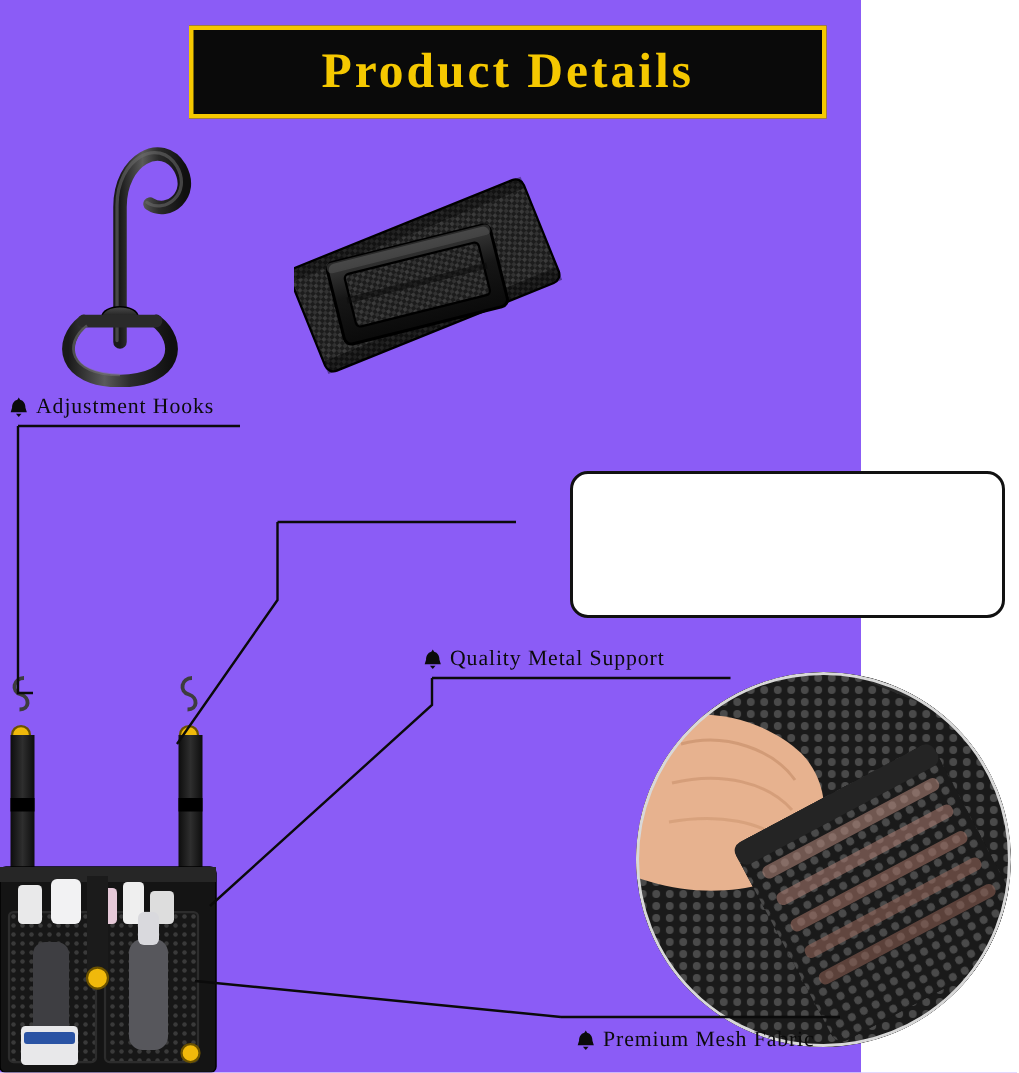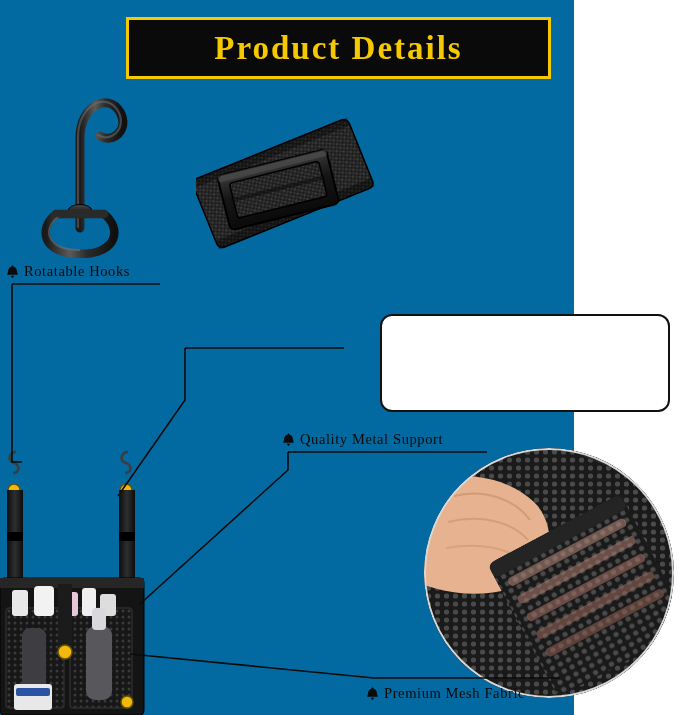--- a/index.html
+++ b/index.html
@@ -12,21 +12,21 @@
     height: 715px;
     position: relative;
     overflow: hidden;
     font-family: "Liberation Serif", serif;
   }
   .stage {
     position: absolute;
     left: 0; top: 0;
     width: 574px;
     height: 715px;
-    background: #0369a1;
+    background: #8b5cf6;
   }
 
   
   .title-banner {
     position: absolute;
     left: 126px;
     top: 17px;
     width: 425px;
     height: 62px;
     background: #0a0a0a;
@@ -282,33 +282,33 @@
 
     <polyline points="130,654 374,678" fill="none" stroke="#0b0b0b" stroke-width="1.6"></polyline>
     <polyline points="374,678 560,678" fill="none" stroke="#0b0b0b" stroke-width="1.6"></polyline>
   </svg>
 
   <div class="label" style="left:6px; top:264px;">
     <svg class="bell" viewBox="0 0 14 16">
       <path d="M7 1 L8 2.6 C10.6 3.3 11.8 5.6 11.8 8.3 L12.8 11.6 L1.2 11.6 L2.2 8.3 C2.2 5.6 3.4 3.3 6 2.6 Z" fill="#0b0b0b"></path>
       <path d="M5 12.6 L9 12.6 L7 15 Z" fill="#0b0b0b"></path>
     </svg>
-    <span class="txt">Rotatable Hooks</span>
+    <span class="txt">Adjustment Hooks</span>
   </div>
 
 
   <div class="label" style="left:282px; top:432px;">
     <svg class="bell" viewBox="0 0 14 16">
       <path d="M7 1 L8 2.6 C10.6 3.3 11.8 5.6 11.8 8.3 L12.8 11.6 L1.2 11.6 L2.2 8.3 C2.2 5.6 3.4 3.3 6 2.6 Z" fill="#0b0b0b"></path>
       <path d="M5 12.6 L9 12.6 L7 15 Z" fill="#0b0b0b"></path>
     </svg>
     <span class="txt">Quality Metal Support</span>
   </div>
 
-  <div class="label" style="left:366px; top:686px;justify-content:center;">
+  <div class="label" style="left:384px; top:686px;justify-content:center;">
     <svg class="bell" viewBox="0 0 14 16">
       <path d="M7 1 L8 2.6 C10.6 3.3 11.8 5.6 11.8 8.3 L12.8 11.6 L1.2 11.6 L2.2 8.3 C2.2 5.6 3.4 3.3 6 2.6 Z" fill="#0b0b0b"></path>
       <path d="M5 12.6 L9 12.6 L7 15 Z" fill="#0b0b0b"></path>
     </svg>
     <span class="txt">Premium Mesh Fabric</span>
   </div>
 
 </div>
 
 </body></html>

